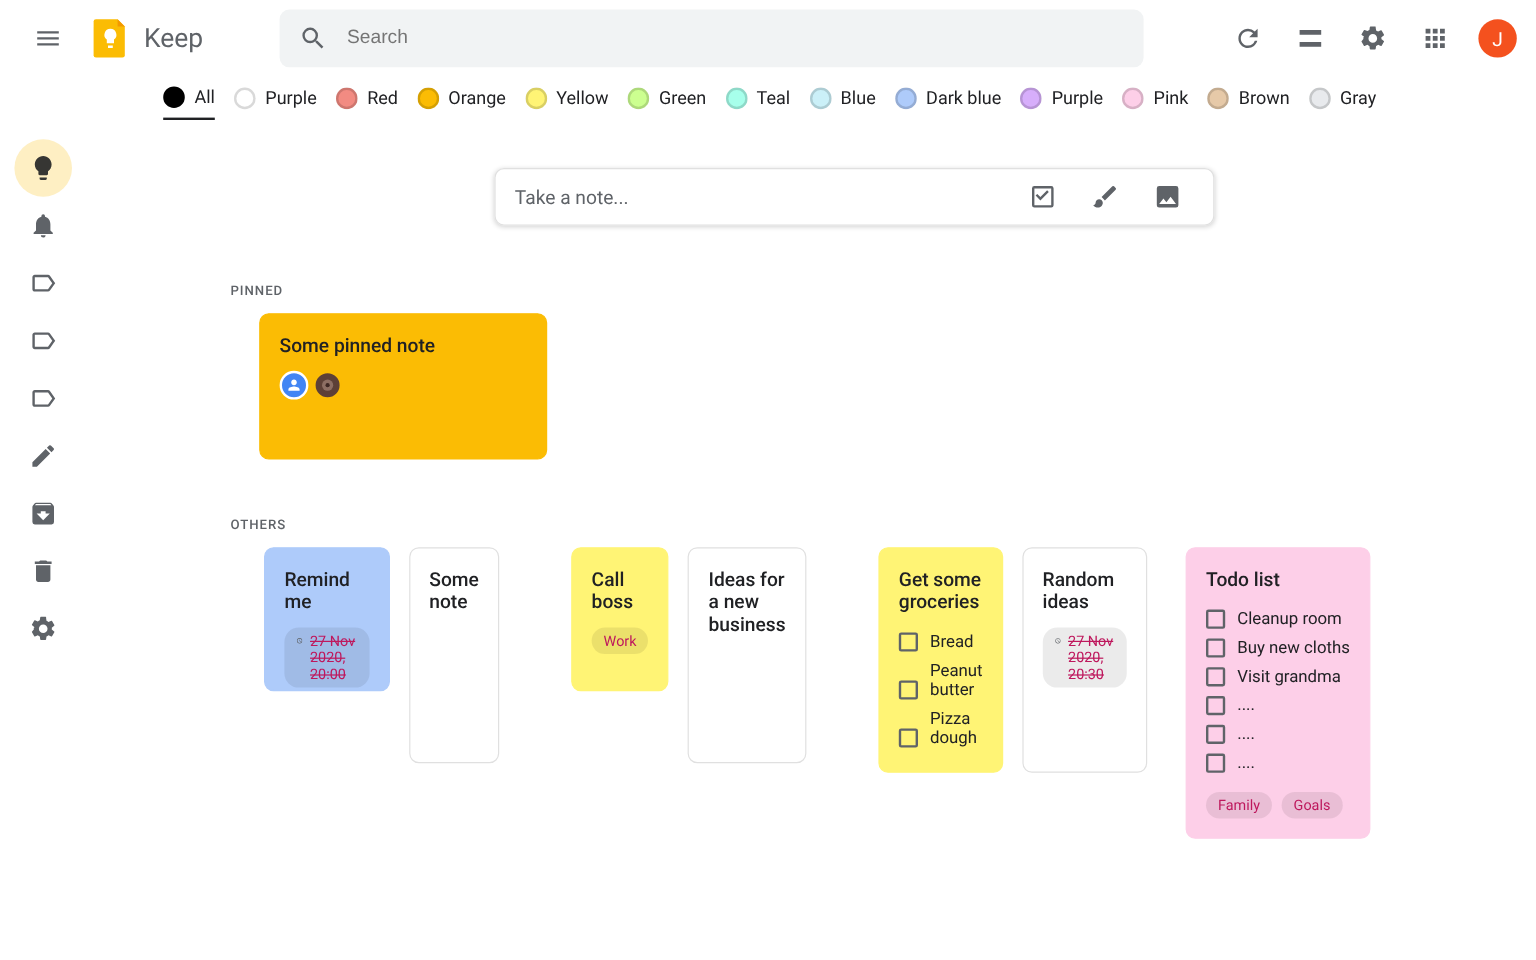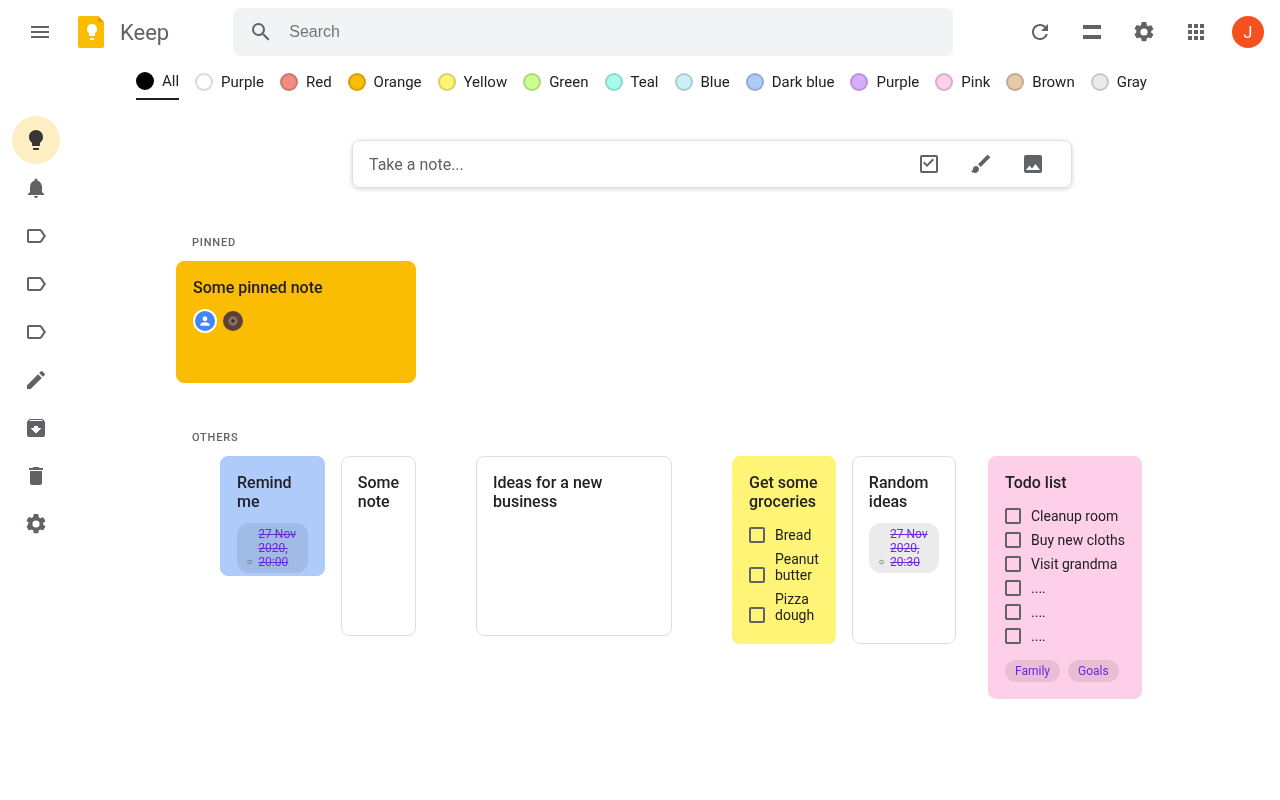--- a/index.html
+++ b/index.html
@@ -106,21 +106,21 @@
   cursor: pointer;
 }
 .sidebar .side-item.active { background: #feefc3; color: #202124; }
 
 .main {
   flex: 1;
   padding: 16px 32px 0 104px;
   overflow: hidden;
 }
 .take-note {
-  width: 720px;
+  width: 600px;
   margin: 16px auto 48px;
   height: 48px;
   border: 1px solid #e0e0e0;
   border-radius: 8px;
   box-shadow: 0 1px 4px rgba(0,0,0,0.18);
   display: flex;
   align-items: center;
   padding: 0 16px;
   gap: 8px;
 }
@@ -151,27 +151,27 @@
 }
 .card-title { font-weight: 500; font-size: 16px; margin-bottom: 12px; }
 .card.bg-orange { background: #fbbc04; border-color: #fbbc04; }
 .card.bg-blue { background: #aecbfa; border-color: #aecbfa; }
 .card.bg-yellow { background: #fff475; border-color: #fff475; }
 .card.bg-pink { background: #fdcfe8; border-color: #fdcfe8; }
 .card.bg-white { background: #fff; }
 
 .chip {
   display: inline-flex;
-  align-items: flex-end;
+  align-items: flex-start;
   gap: 6px;
   background: rgba(0,0,0,0.08);
   border-radius: 12px;
   padding: 4px 10px;
   font-size: 12px;
-  color: #6d28d9;
+  color: #be185d;
 }
 .chip .strike { text-decoration: line-through; }
 .chip-row { display: flex; gap: 8px; flex-wrap: wrap; }
 
 .checklist { list-style: none; }
 .checklist li { display: flex; align-items: flex-end; gap: 10px; padding: 4px 0; font-size: 14px; }
 .checkbox {
   width: 16px; height: 16px;
   border: 2px solid #5f6368;
   border-radius: 2px;
@@ -363,21 +363,21 @@
           </svg>
       </div>
       <div class="tn-icon">
         <svg width="24" height="24" viewBox="0 0 24 24">
             <path fill="#5f6368" d="M21 19V5a2 2 0 0 0-2-2H5a2 2 0 0 0-2 2v14a2 2 0 0 0 2 2h14a2 2 0 0 0 2-2zM8.5 13.5l2.5 3.01L14.5 12l4.5 6H5l3.5-4.5z"></path>
           </svg>
       </div>
     </div>
 
     <div class="section-label">PINNED</div>
-    <div class="masonry" style="margin-bottom: 48px;">
+    <div class="masonry" style="margin-bottom: 48px; margin-left: 40px;">
       <div class="card bg-orange" style="height: 122px;">
         <div class="card-title">Some pinned note</div>
         <div class="collab-row">
           <div class="collab-avatar blue">
             <svg width="14" height="14" viewBox="0 0 24 24">
                 <path fill="#fff" d="M12 12c2.21 0 4-1.79 4-4s-1.79-4-4-4-4 1.79-4 4 1.79 4 4 4zm0 2c-2.67 0-8 1.34-8 4v2h16v-2c0-2.66-5.33-4-8-4z"></path>
               </svg>
           </div>
           <div class="collab-avatar brown">
             <svg width="14" height="14" viewBox="0 0 24 24">
@@ -401,20 +401,26 @@
               </svg>
             <span class="strike">27 Nov 2020, 20:00</span>
           </div>
         </div>
         <div class="card bg-white" style="height: 180px;">
           <div class="card-title">Some note</div>
         </div>
       </div>
 
       <div class="col">
+        <div class="card bg-yellow" style="height: 120px;">
+          <div class="card-title">Call boss</div>
+          <div class="chip">
+            <span>Work</span>
+          </div>
+        </div>
         <div class="card bg-white" style="height: 180px;">
           <div class="card-title">Ideas for a new business</div>
         </div>
       </div>
 
       <div class="col">
         <div class="card bg-yellow">
           <div class="card-title">Get some groceries</div>
           <ul class="checklist" id="groceries-list">
               <li>

